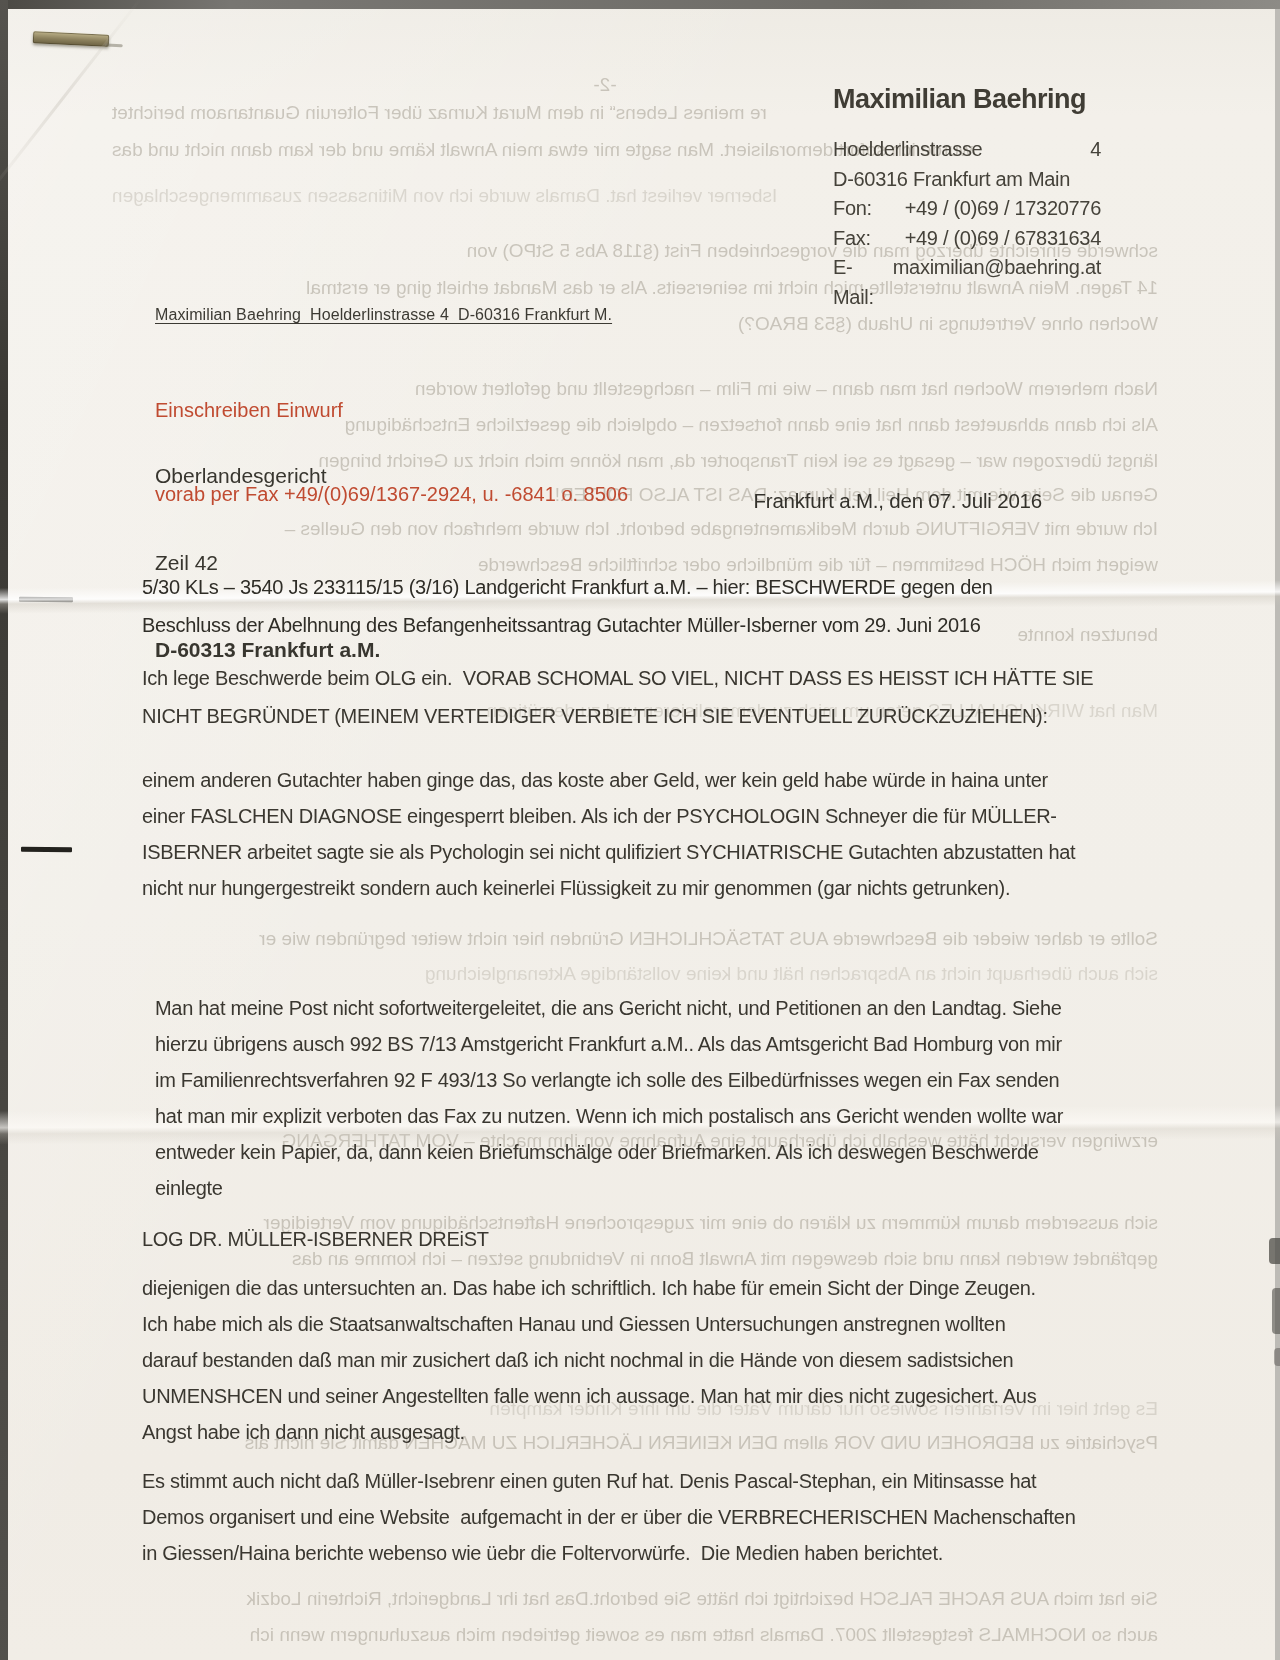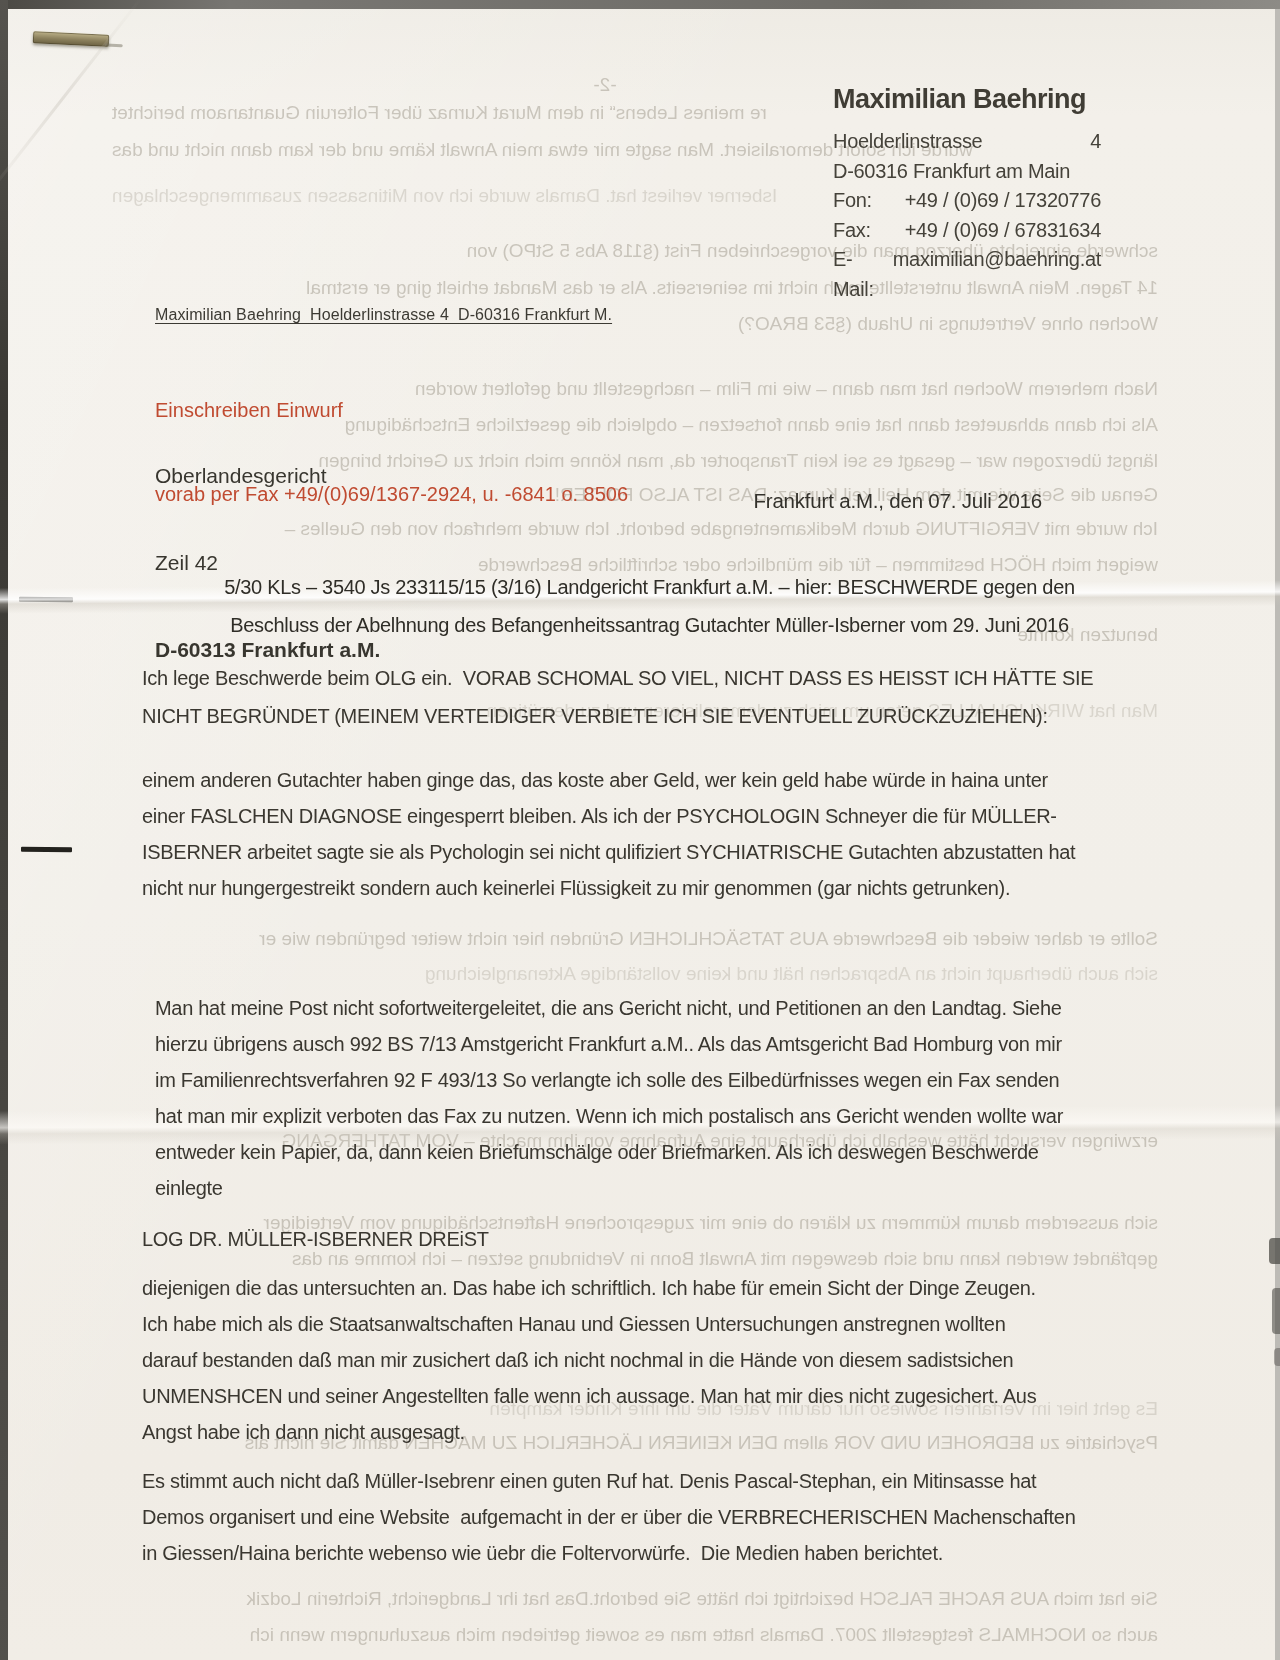--- a/index.html
+++ b/index.html
@@ -43,34 +43,34 @@
   .bleed{position:absolute;inset:0;z-index:1;}
   .bt{position:absolute;left:112px;width:1046px;transform:scaleX(-1);
     font-size:19px;line-height:22px;color:#a09a8d;opacity:.5;
     filter:blur(.45px);white-space:pre;text-align:left;}
   .bt.alignR{text-align:right;}
   .bt.faint{opacity:.3;}
   .bt.pagenum{left:555px;width:100px;text-align:center;}
   
   .letter{position:absolute;inset:0;z-index:2;color:#3a3730;}
   .sender-header{position:absolute;left:833px;top:84px;width:268px;color:#45423a;}
-  .sender-name{font-size:27px;font-weight:bold;letter-spacing:-.5px;color:#403d35;margin-bottom:12px;}
+  .sender-name{font-size:27px;font-weight:bold;letter-spacing:-.5px;color:#403d35;margin-bottom:20px;}
   .hrow{display:flex;justify-content:space-between;font-size:20px;line-height:29.5px;letter-spacing:-.3px;}
   .hrow .lbl{margin-right:16px;}
   .from-line{position:absolute;left:155px;top:306px;font-size:16px;letter-spacing:.1px;
     color:#3c3a33;text-decoration:underline;text-underline-offset:3px;white-space:pre;}
   .delivery{position:absolute;left:155px;top:340px;font-size:20px;line-height:28px;color:#c04b31;white-space:pre;}
   .recipient{position:absolute;left:155px;top:403px;font-size:21px;line-height:29px;color:#38362f;white-space:pre;}
   .recipient .bold{font-weight:bold;}
   .dateline{position:absolute;left:140px;top:489px;width:902px;text-align:right;
     font-size:20.5px;color:#33312b;letter-spacing:-.2px;}
   .block{position:absolute;left:142px;width:1015px;}
   .tline{font-size:20px;line-height:36px;letter-spacing:-.3px;white-space:pre;}
   .subject{top:568px;color:#2f2d27;}
-  .subject .tline{line-height:38px;text-align:center;}
+  .subject .tline{line-height:38px;}
   .p1{top:659px;}  .p1 .tline{line-height:38px;}
   .p2{top:762px;}
   .p3{top:990px;margin-left:13px;}
   .p4{top:1221px;}
   .p5{top:1270px;}
   .p6{top:1463px;}
 </style>
 </head>
 <body>
 

